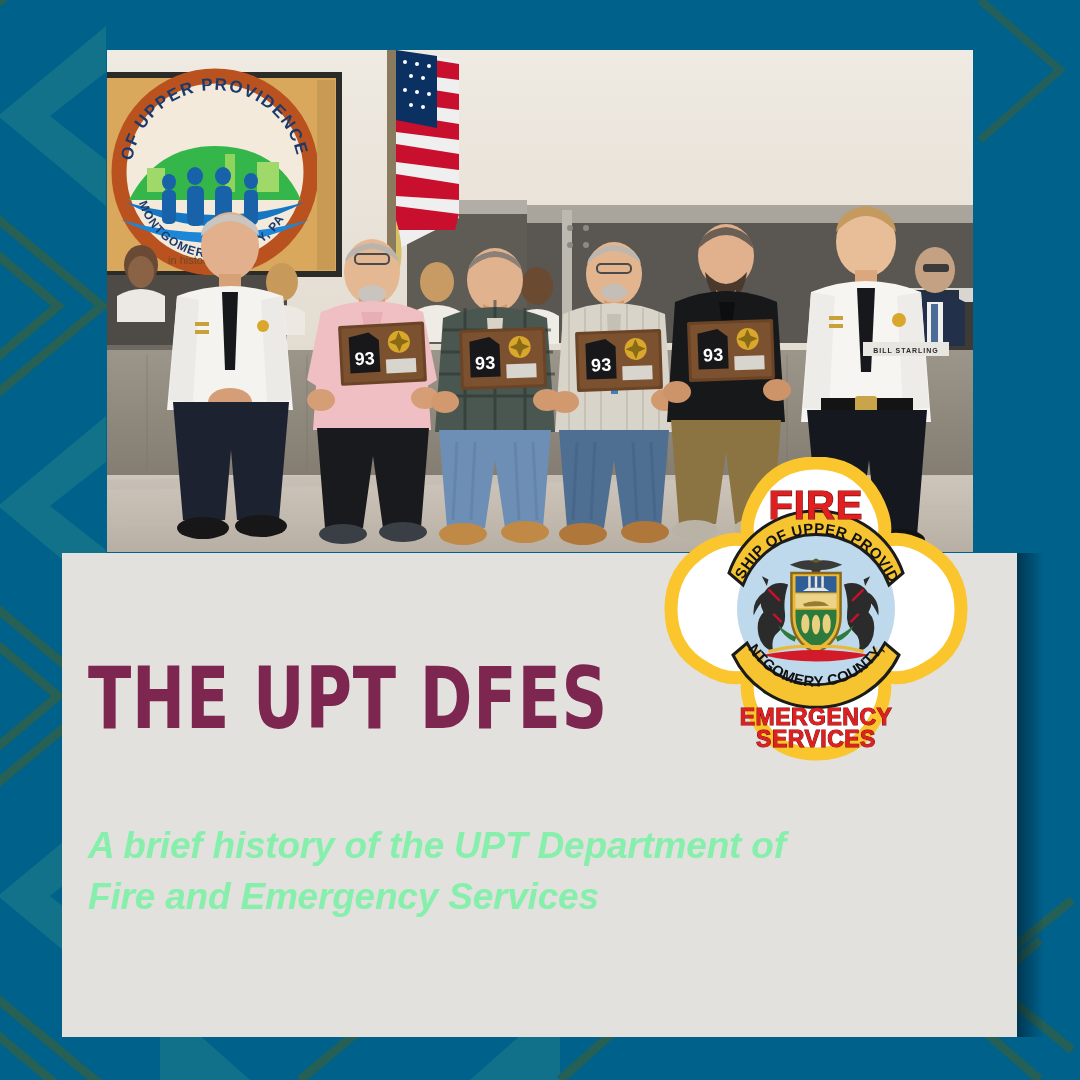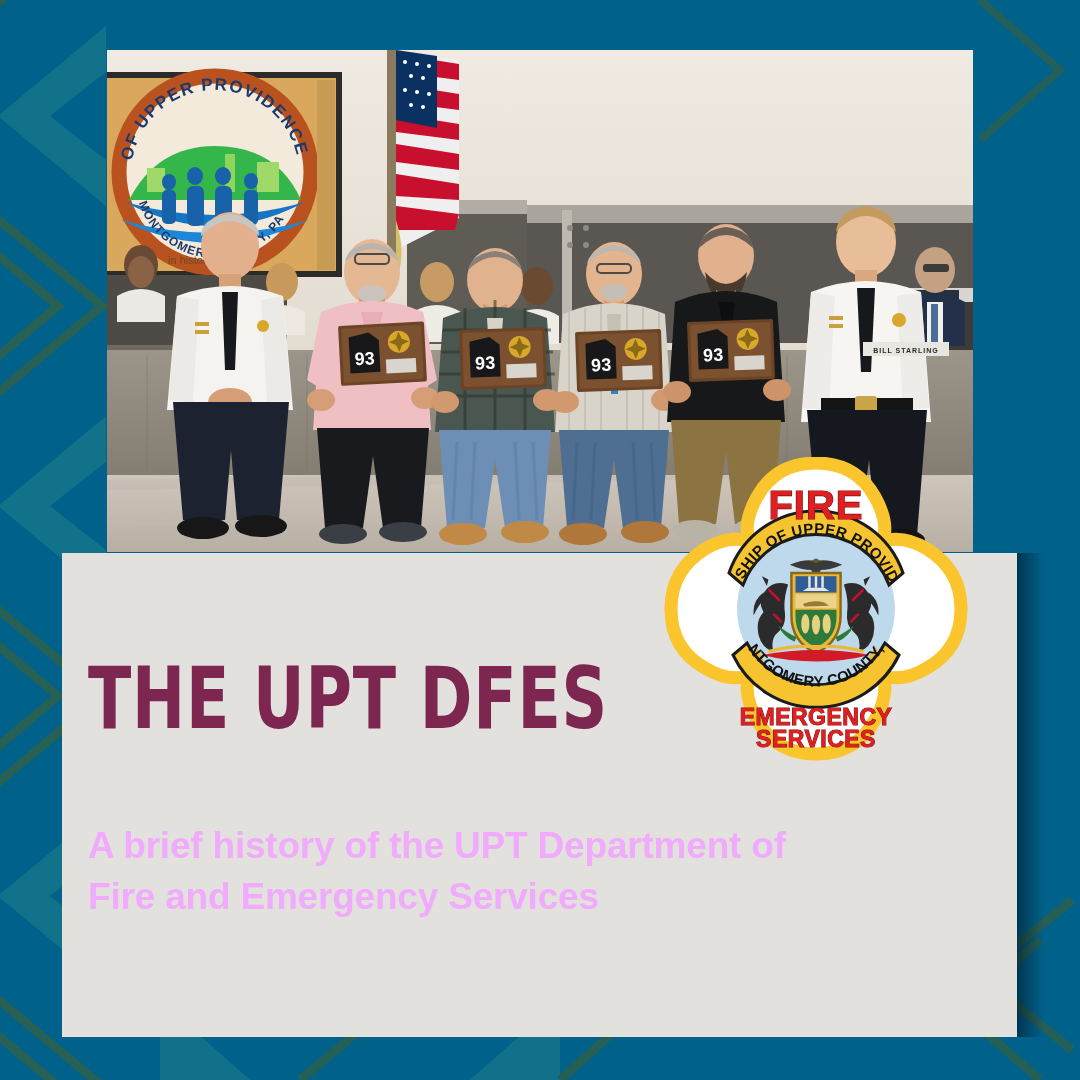--- a/index.html
+++ b/index.html
@@ -58,22 +58,23 @@
     transform-origin:left top;
     white-space:nowrap;
   }
   .subtitle{
     position:absolute;left:88px;top:820px;width:760px;
     z-index:4;margin:0;
     font-family:"Liberation Sans","DejaVu Sans",sans-serif;
     font-weight:bold;
     font-size:37px;
     line-height:51px;
-    color:#f0abfc;
+    color:#86efac;
     letter-spacing:-0.2px;
+    font-style:italic;
   }
 
   
   .badge{
     position:absolute;left:651px;top:457px;width:330px;height:330px;
     z-index:5;
   }
   .badge svg{display:block;width:330px;height:330px;}
 </style>
 </head>

